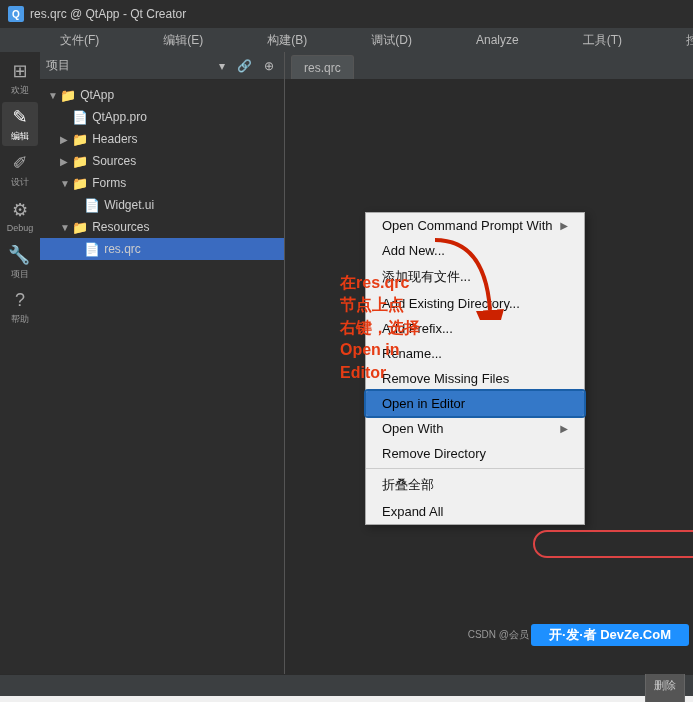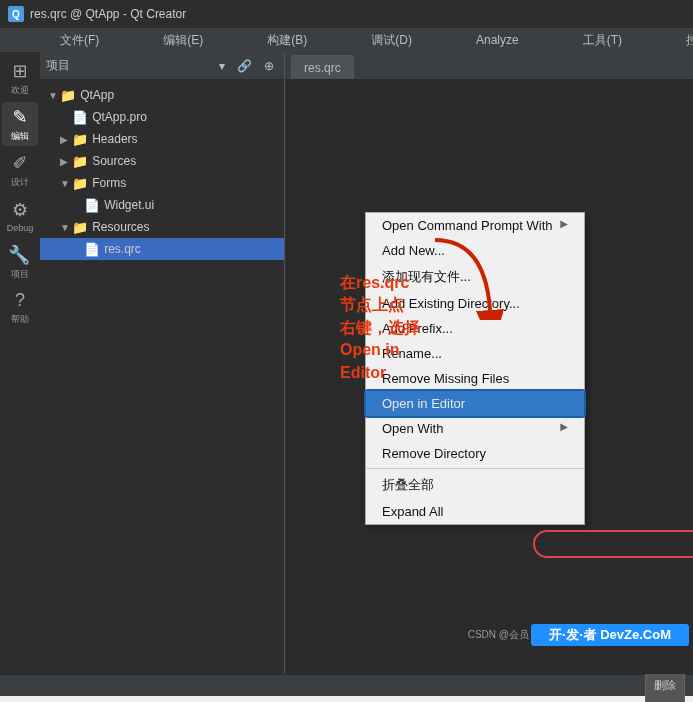--- a/index.html
+++ b/index.html
@@ -173,25 +173,25 @@
       width: 220px;
       z-index: 100;
       font-size: 13px;
     }
     .ctx-item {
       padding: 5px 16px;
       cursor: pointer;
       color: #111;
       display: flex;
       justify-content: space-between;
-      align-items: flex-start;
+      align-items: center;
     }
     .ctx-item.active {
       background: #3478c8;
-      color: #e5e5e5;
+      color: #000000;
       border-radius: 2px;
     }
     .ctx-item.active { outline: 2px solid #1a5fa8; }
     .ctx-sep {
       height: 1px;
       background: #ccc;
       margin: 2px 0;
     }
     .ctx-arrow { font-size: 10px; color: #666; }
 

